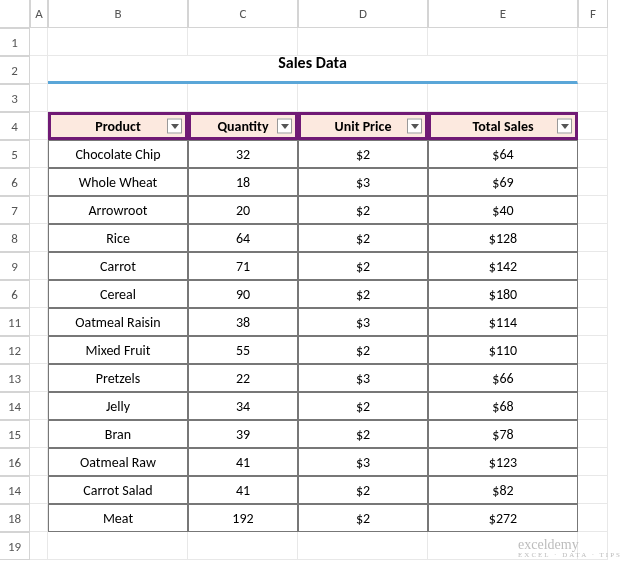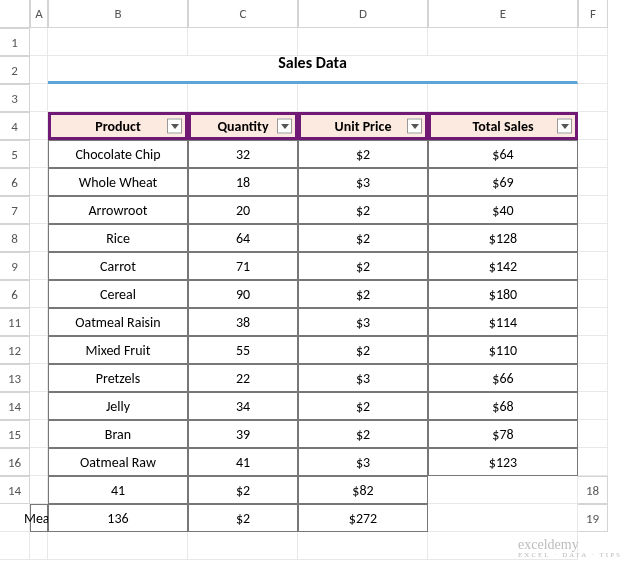--- a/index.html
+++ b/index.html
@@ -228,28 +228,29 @@
     <div class="cell"></div>
     <div class="row-header">16</div>
     <div class="cell"></div>
     <div class="cell td left">Oatmeal Raw</div>
     <div class="cell td">41</div>
     <div class="cell td">$3</div>
     <div class="cell td">$123</div>
     <div class="cell"></div>
     <div class="row-header">14</div>
     <div class="cell"></div>
+    <div class="cell td left">Carrot Salad</div>
     <div class="cell td">41</div>
     <div class="cell td">$2</div>
     <div class="cell td">$82</div>
     <div class="cell"></div>
     <div class="row-header">18</div>
     <div class="cell"></div>
     <div class="cell td left">Meat</div>
-    <div class="cell td">136</div>
+    <div class="cell td">192</div>
     <div class="cell td">$2</div>
     <div class="cell td">$272</div>
     <div class="cell"></div>
     <div class="row-header">19</div>
     <div class="cell"></div>
     <div class="cell"></div>
     <div class="cell"></div>
     <div class="cell"></div>
     <div class="cell"></div>
     <div class="cell"></div>

